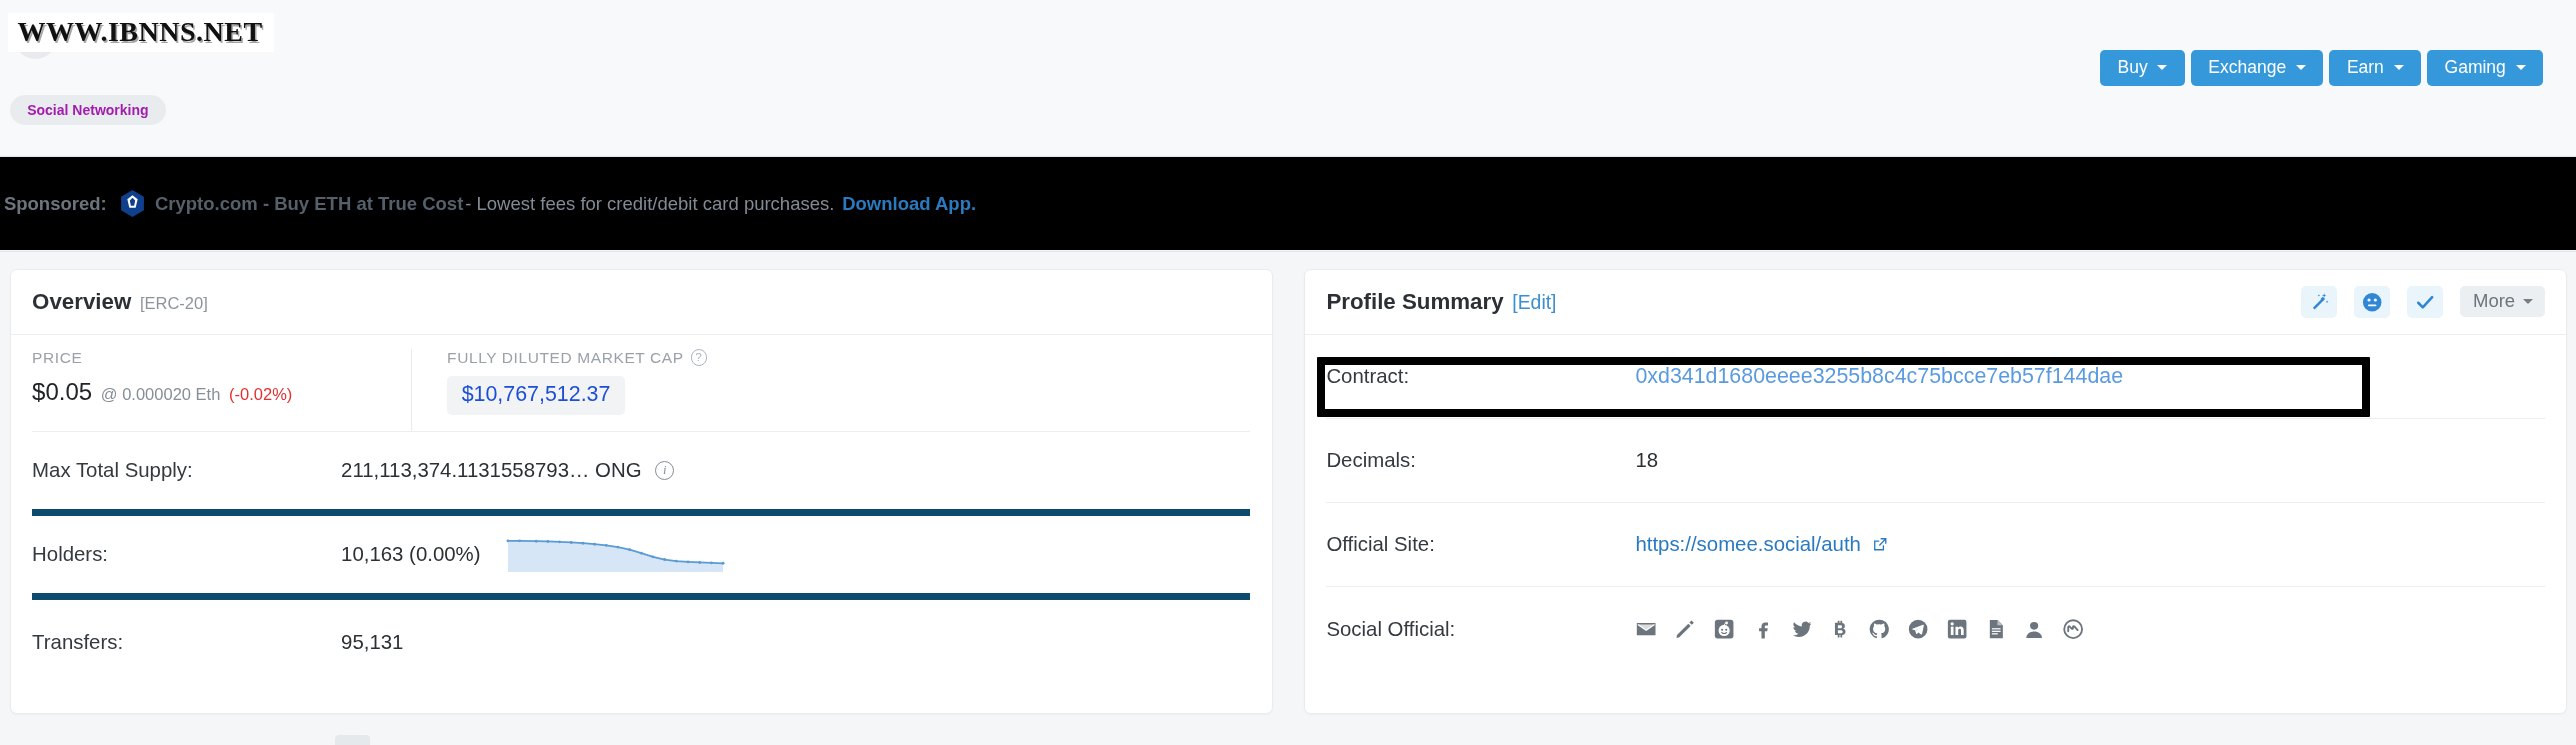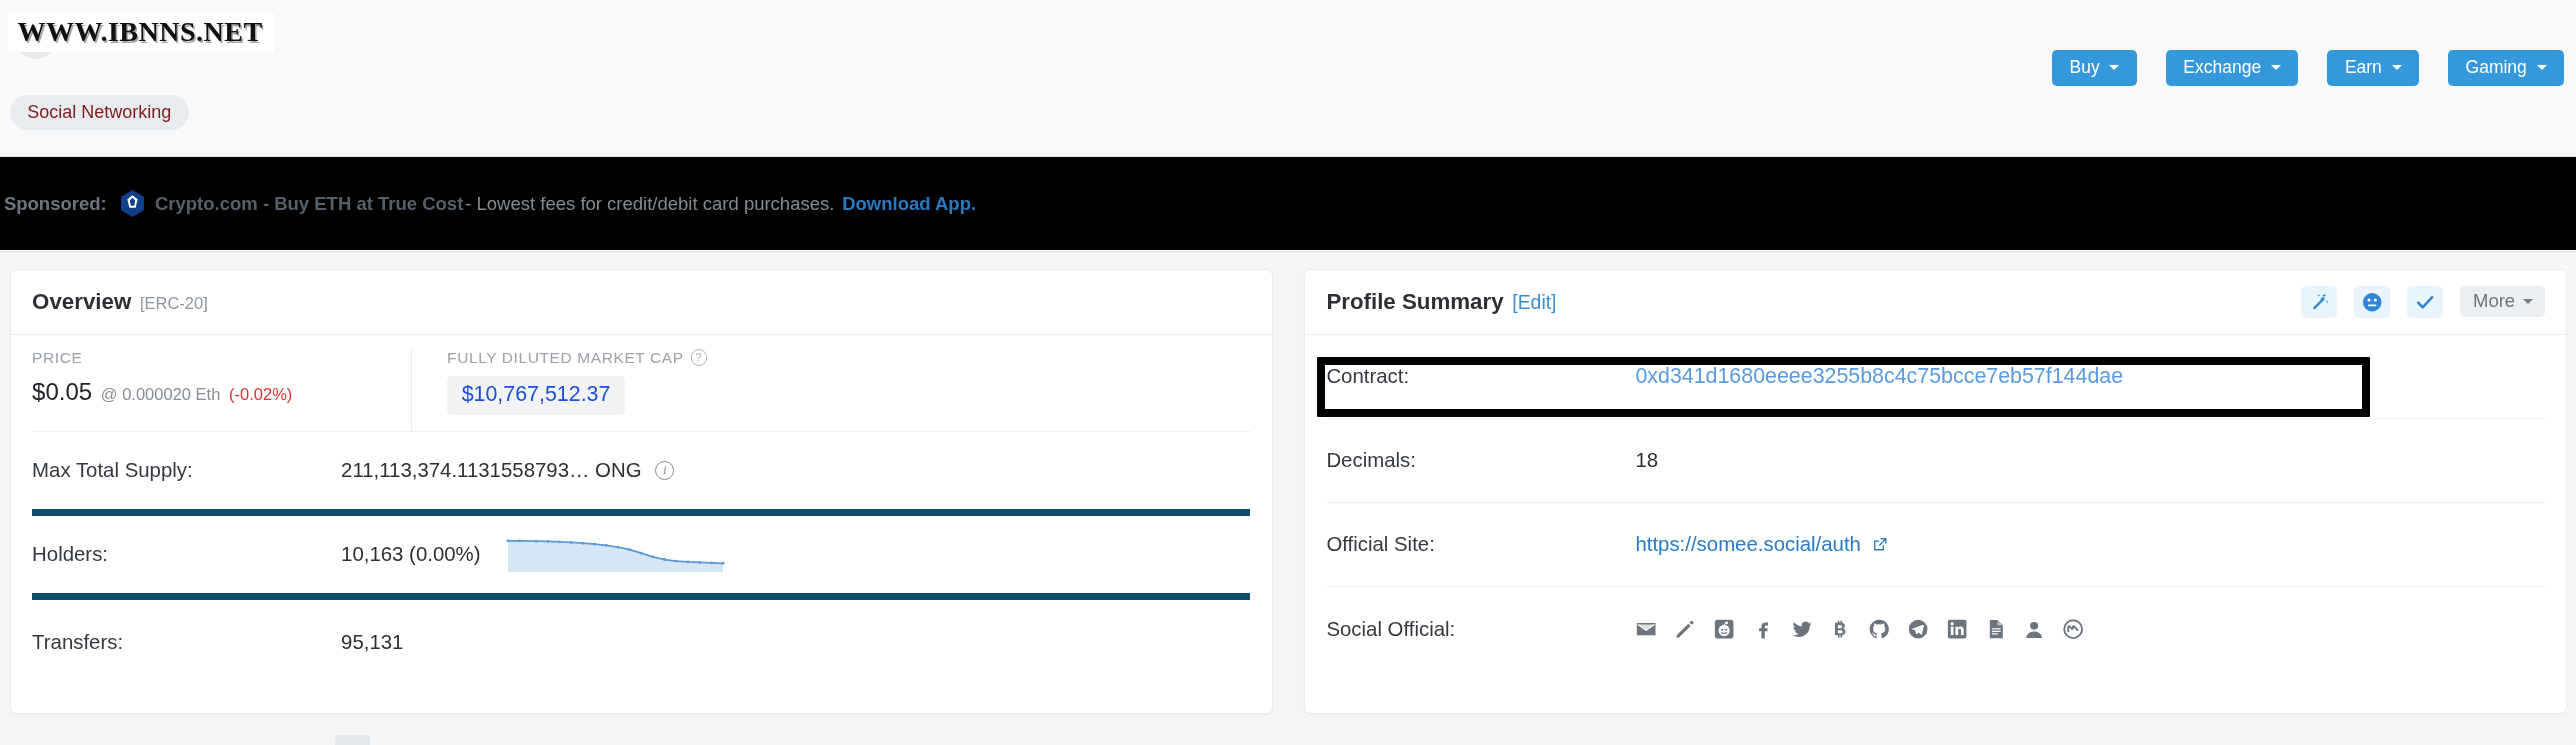--- a/index.html
+++ b/index.html
@@ -42,30 +42,31 @@
     font-size: 28px;
     letter-spacing: 0.5px;
     color: #111;
     text-shadow: 1.5px 1.5px 0 rgba(0,0,0,0.35);
     white-space: nowrap;
   }
   .tag-pill {
     position: absolute;
     left: 9.7px; top: 95px;
     background: #e9ecef;
-    color: #7f1d1d;
-    font-size: 18px;
+    color: #a21caf;
+    font-size: 14px;
     padding: 6.8px 17.5px;
     border-radius: 19.4px;
     white-space: nowrap;
+    font-weight: bold;
   }
   .header-buttons {
     position: absolute;
-    right: 12px; top: 50px;
-    display: flex; gap: 29px; align-items: center;
+    right: 33px; top: 50px;
+    display: flex; gap: 6px; align-items: center;
   }
   .hbtn {
     background: #3498db;
     color: #fff;
     font-size: 17.5px;
     padding: 8.7px 17.5px 9.7px 17.5px;
     border-radius: 4.9px;
     border: none;
     display: flex; align-items: center; gap: 9.7px;
     white-space: nowrap;

